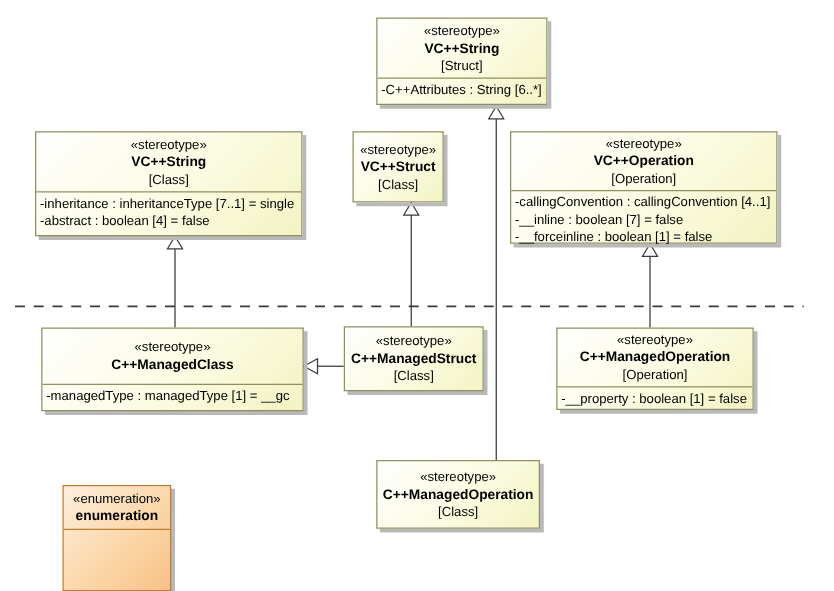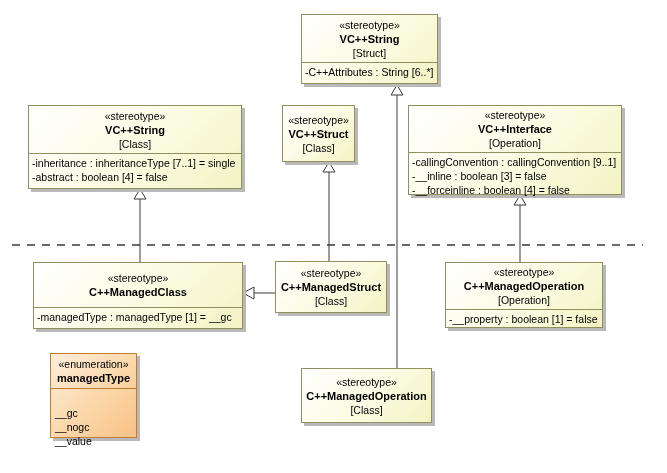--- a/index.html
+++ b/index.html
@@ -52,26 +52,26 @@
   #box-managed-operation{ left:445px; top:262px; width:158px; height:66px; }
   #box-managed-delegate { left:301px; top:368px; width:131px; height:55px; }
   #box-vc-element .uml-attrs { height:17px; }
   #box-vc-class .uml-attrs { height:31px; }
   #box-vc-operation .uml-attrs { height:45px; }
   #box-managed-class .uml-attrs { height:17px; }
   #box-managed-operation .uml-attrs { height:17px; }
 
   
   #box-enum {
-    position:absolute; left:50px; top:353px; width:87px; height:85px;
+    position:absolute; left:50px; top:388px; width:87px; height:85px;
     box-sizing: border-box;
     background: linear-gradient(135deg, #fdeedd 0%, #fbd7a9 55%, #f8c186 100%);
     border: 1px solid #c07b35;
     box-shadow: 3px 3px 0 #b9b9b9;
-    display:flex; flex-direction:column;gap:15px;
+    display:flex; flex-direction:column;
   }
   #box-enum .uml-head { border-bottom:1px solid #c07b35; flex:0 0 auto; padding:3px 2px; }
   #box-enum .enum-literals {
     flex:1; padding:2px 4px; font-size:10.5px; line-height:14px; text-align:left;
   }
 </style>
 </head>
 <body>
 
 <div id="canvas">
@@ -123,27 +123,27 @@
     <div class="uml-head">
       <div>«stereotype»</div>
       <div class="uml-name">VC++Struct</div>
       <div>[Class]</div>
     </div>
   </div>
 
   <div class="uml-class" id="box-vc-operation">
     <div class="uml-head">
       <div>«stereotype»</div>
-      <div class="uml-name">VC++Interface</div>
+      <div class="uml-name">VC++Operation</div>
       <div>[Operation]</div>
     </div>
     <div class="uml-attrs">
-      <div>-callingConvention : callingConvention [9..1]</div>
-      <div>-__inline : boolean [3] = false</div>
-      <div>-__forceinline : boolean [4] = false</div>
+      <div>-callingConvention : callingConvention [4..1]</div>
+      <div>-__inline : boolean [7] = false</div>
+      <div>-__forceinline : boolean [1] = false</div>
     </div>
   </div>
 
   <div class="uml-class" id="box-managed-class">
     <div class="uml-head">
       <div>«stereotype»</div>
       <div class="uml-name">C++ManagedClass</div>
     </div>
     <div class="uml-attrs">
       <div>-managedType : managedType [1] = __gc</div>
@@ -173,22 +173,17 @@
     <div class="uml-head">
       <div>«stereotype»</div>
       <div class="uml-name">C++ManagedOperation</div>
       <div>[Class]</div>
     </div>
   </div>
 
   <div id="box-enum">
     <div class="uml-head">
       <div>«enumeration»</div>
-      <div class="uml-name">managedType</div>
-    </div>
-    <div class="enum-literals">
-      <div>__gc</div>
-      <div>__nogc</div>
-      <div>__value</div>
+      <div class="uml-name">enumeration</div>
     </div>
   </div>
 
 </div>
 
 </body></html>

